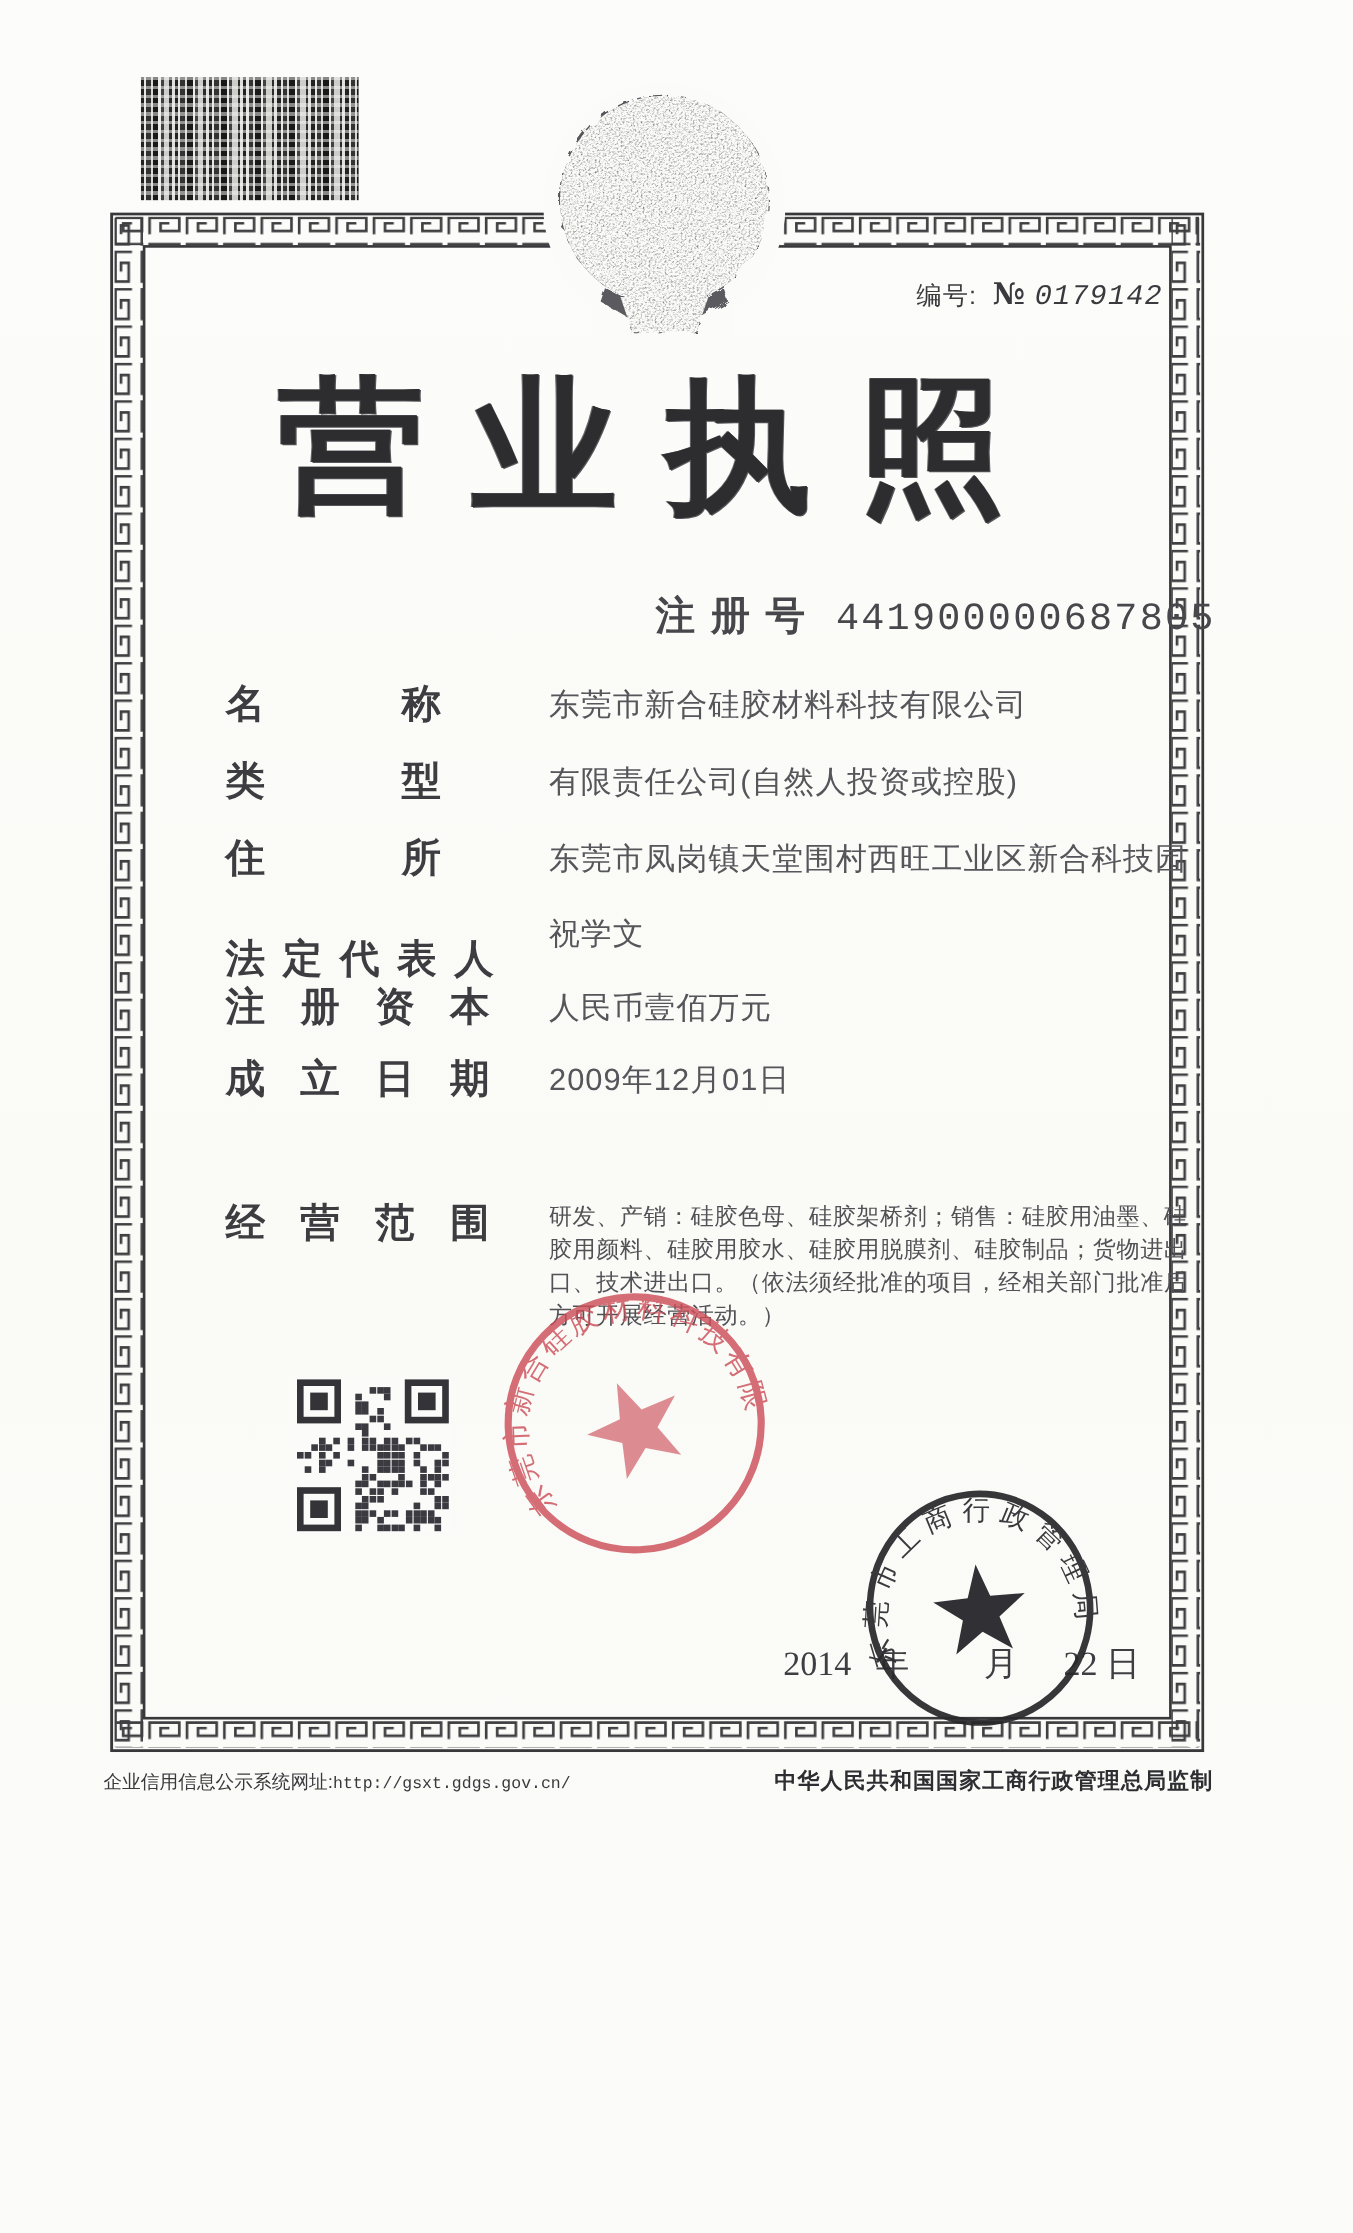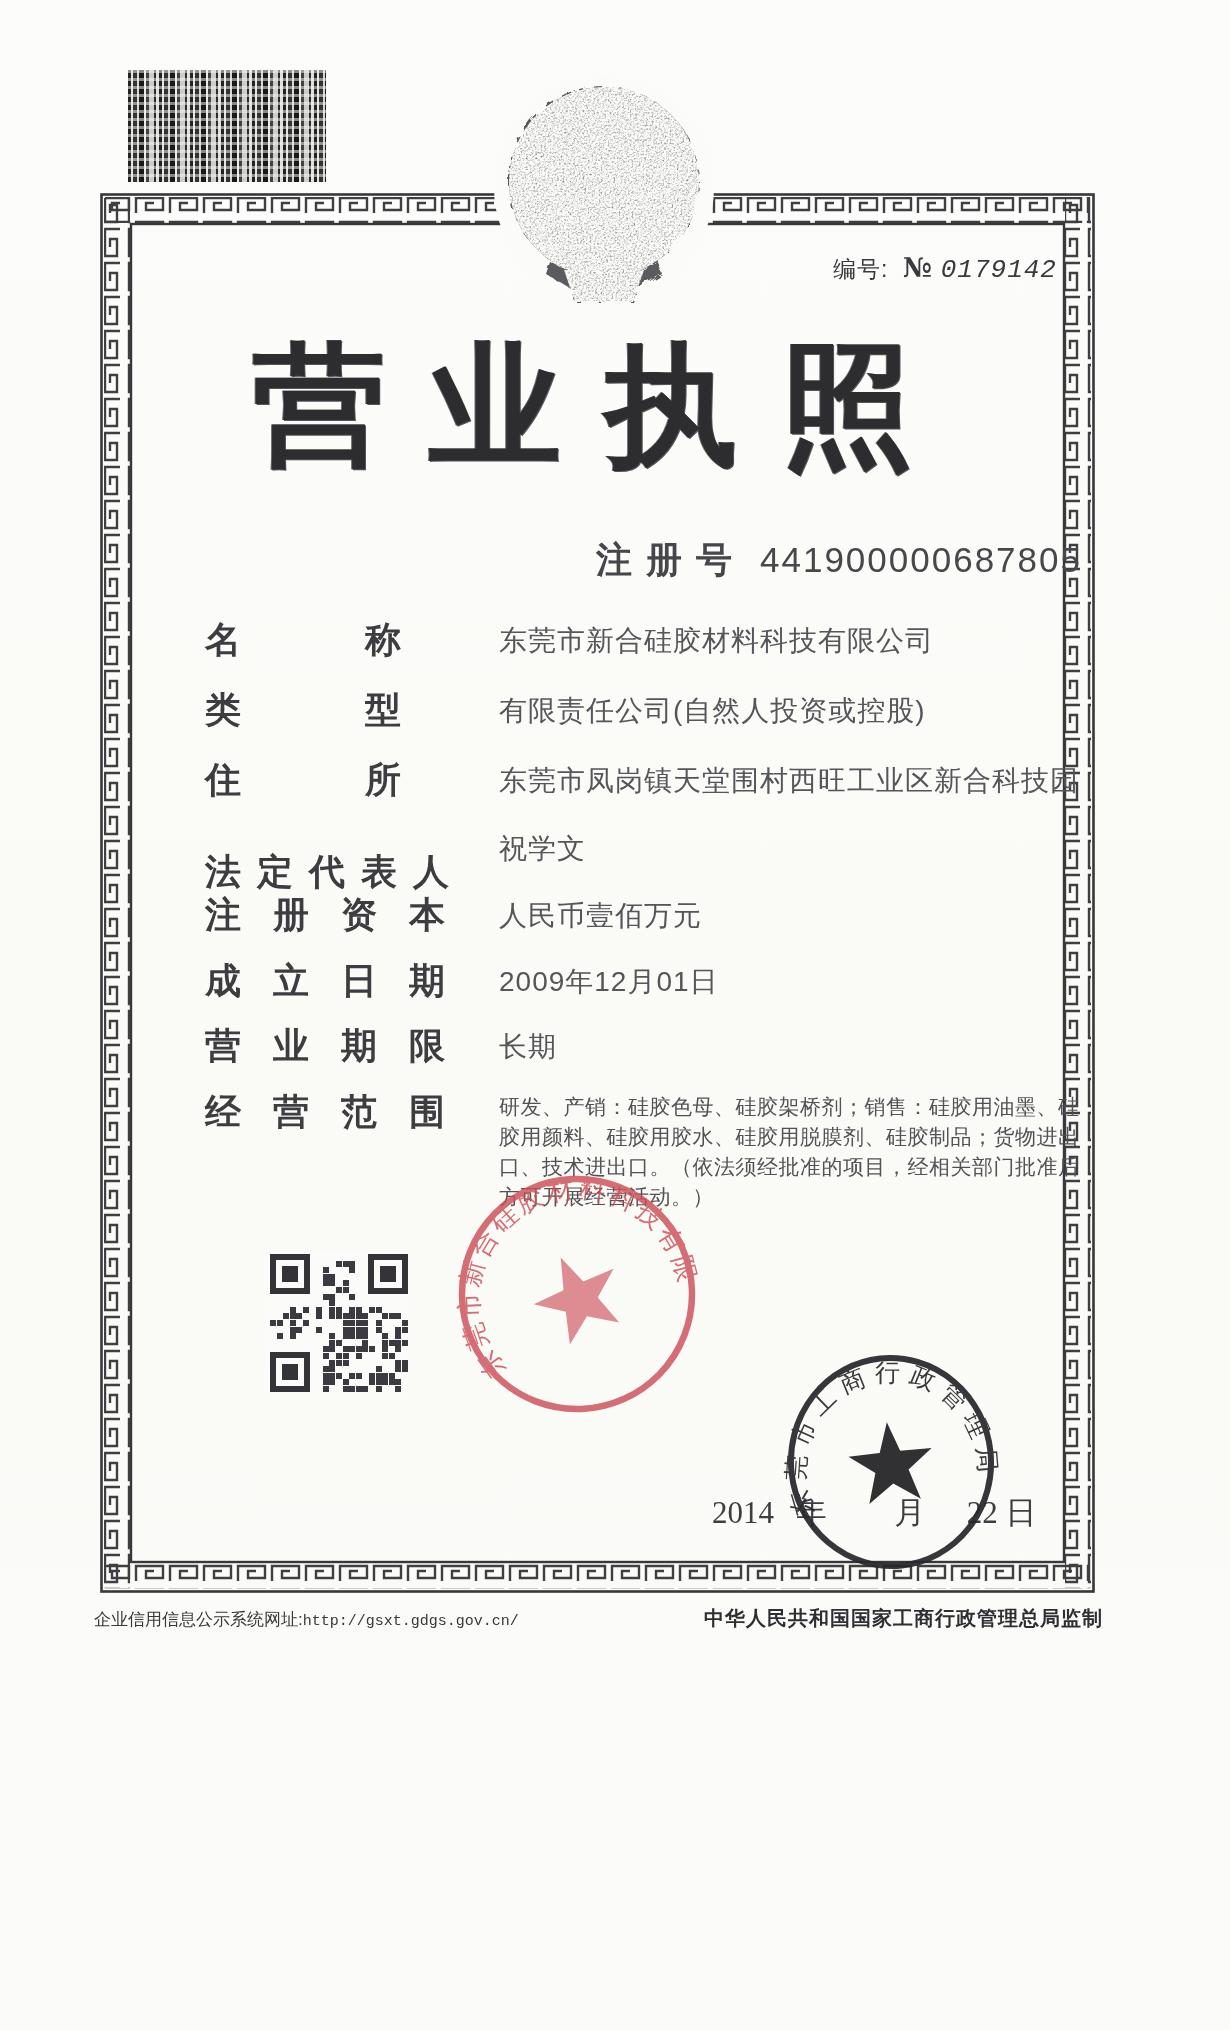--- a/index.html
+++ b/index.html
@@ -32,21 +32,21 @@
   .title {
     left: 0; top: 318px; width: 1210px; text-align: center;
     font-size: 132px; font-weight: 800; color: #2d2d30; letter-spacing: 44px;
     text-shadow: 1px 1px 0 #56565a, -1px 0 0 #6a6a6e;
     white-space: nowrap;
   }
 
   
   .regno { left: 596px; top: 536px; white-space: nowrap; }
   .regno .lbl { font-size: 36px; font-weight: 700; letter-spacing: 14px; color: #46464b; margin-right: 14px; }
-  .regno .val { font-family: Liberation Sans, sans-serif; font-size: 35px; color: #47474c; letter-spacing: 2px; }
+  .regno .val { font-family: Liberation Mono, monospace; font-size: 35px; color: #47474c; letter-spacing: 2px; }
 
   
   .row { position: absolute; left: 205px; white-space: nowrap; }
   .flabel {
     display: inline-block; width: 252px; vertical-align: top;
     font-size: 36px; font-weight: 700; color: #3d3d41; white-space: nowrap;
   }
   .sp2 { letter-spacing: 124px; }
   .sp4 { letter-spacing: 32px; }
   .sp5 { letter-spacing: 16px; margin-top: 24px; }
@@ -150,23 +150,20 @@
     <span class="flabel sp2">住所</span><span class="fvalue">东莞市凤岗镇天堂围村西旺工业区新合科技园</span>
   </div>
   <div class="row" style="top:824px;">
     <span class="flabel sp5">法定代表人</span><span class="fvalue">祝学文</span>
   </div>
   <div class="row" style="top:891px;text-decoration:underline;">
     <span class="flabel sp4">注册资本</span><span class="fvalue">人民币壹佰万元</span>
   </div>
   <div class="row" style="top:957px;">
     <span class="flabel sp4">成立日期</span><span class="fvalue">2009年12月01日</span>
-  </div>
-  <div class="row" style="top:1022px;">
-    <span class="flabel sp4">营业期限</span><span class="fvalue">长期</span>
   </div>
   <div class="row" style="top:1088px;">
     <span class="flabel sp4">经营范围</span><span class="fvalue scope-value">研发、产销：硅胶色母、硅胶架桥剂；销售：硅胶用油墨、硅胶用颜料、硅胶用胶水、硅胶用脱膜剂、硅胶制品；货物进出口、技术进出口。（依法须经批准的项目，经相关部门批准后方可开展经营活动。）</span>
   </div>
 
   <div class="abs qr">
     <div class="qr-grid">
         <div class="qr-cell" style="left: 68px; top: 8.6px;"></div>
         <div class="qr-cell" style="left: 74.6px; top: 8.6px;"></div>
         <div class="qr-cell" style="left: 81.2px; top: 8.6px;"></div>

